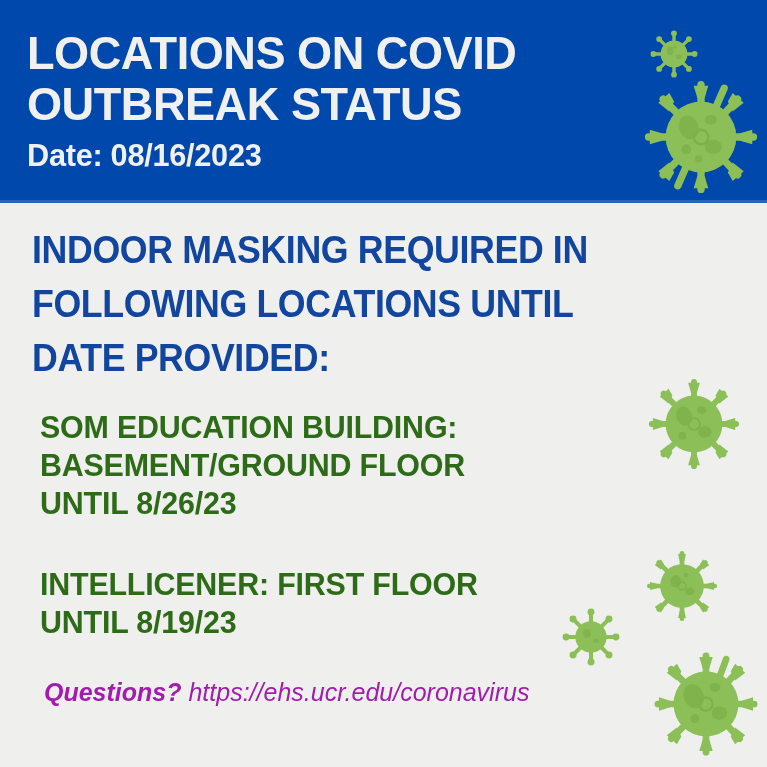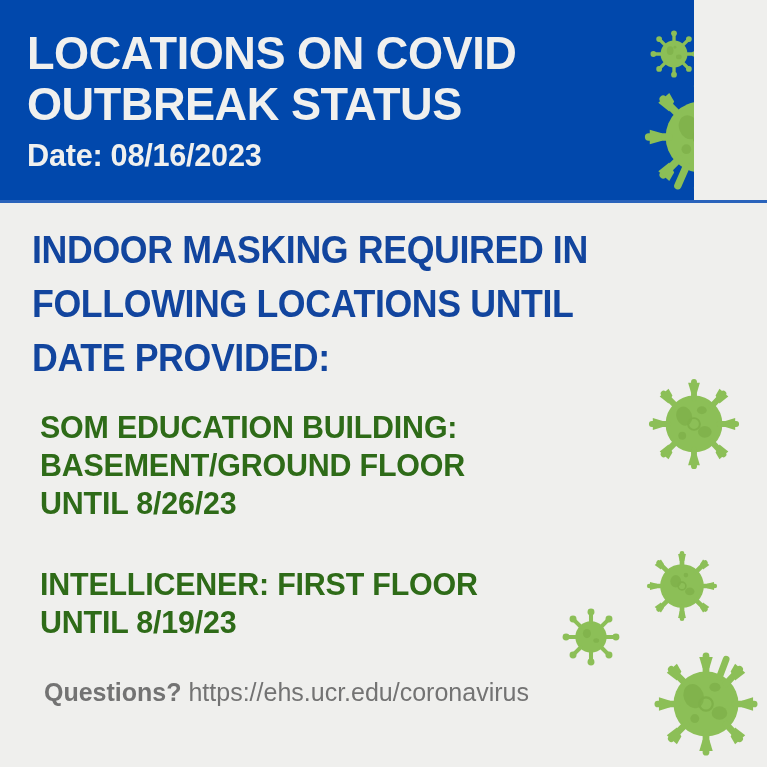--- a/index.html
+++ b/index.html
@@ -16,21 +16,21 @@
     background: #efefed;
     font-family: "Liberation Sans", sans-serif;
     -webkit-font-smoothing: antialiased;
   }
 
   
   .header {
     position: absolute;
     left: 0;
     top: 0;
-    width: 694px;
+    width: 767px;
     height: 200px;
     background: #0148ac;
     overflow: hidden;
   }
   .header-rule {
     position: absolute;
     left: 0;
     top: 200px;
     width: 767px;
     height: 3px;
@@ -107,24 +107,25 @@
   }
   .location-block div { white-space: nowrap; }
   #loc-0 { top: 205px; }
   #loc-1 { top: 362px; }
 
   .footer {
     position: absolute;
     left: 44px;
     top: 469px;
     width: 620px;
-    color: #737373;
+    color: #a21caf;
     font-size: 25px;
     line-height: 40px;
     letter-spacing: 0px;
+    font-style: italic;
   }
   .footer .q-label {
     font-weight: 700;
   }
   .footer .f-line { white-space: nowrap; }
 
   
   .virus {
     position: absolute;
     pointer-events: none;

